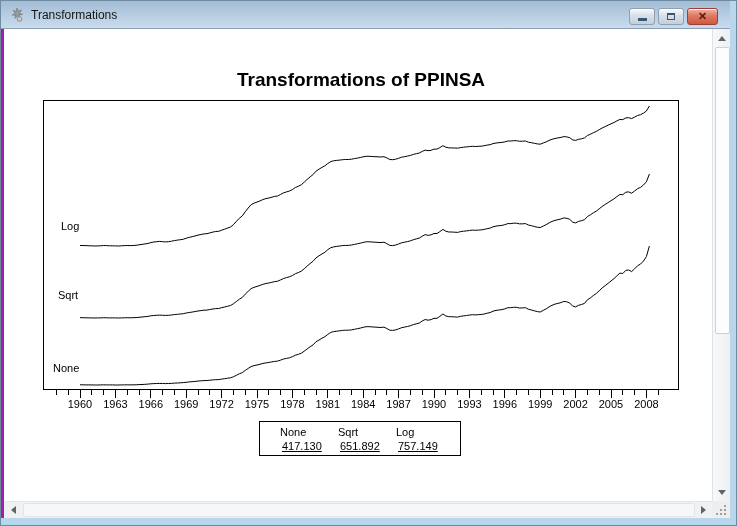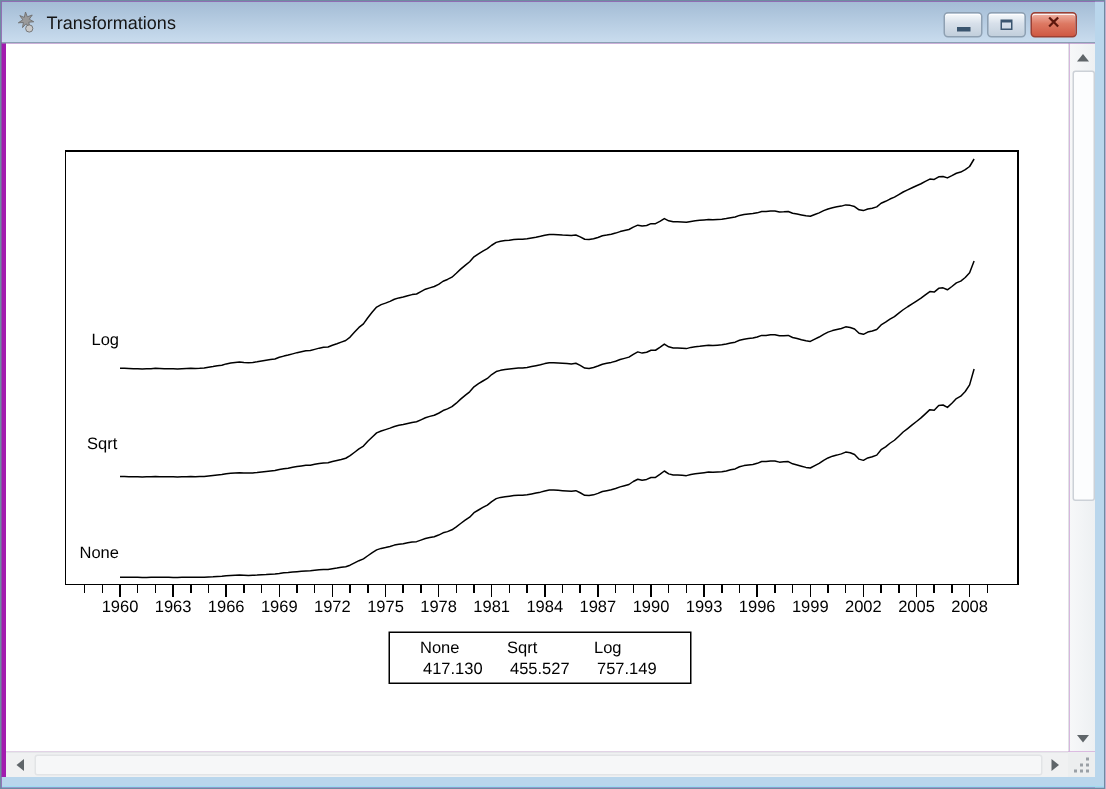--- a/index.html
+++ b/index.html
@@ -23,21 +23,21 @@
   .glyph-max{width:8px;height:7px;box-sizing:border-box;border:1px solid #3a556f;border-top-width:2px;background:transparent;}
   .glyph-x{font-size:11px;font-weight:bold;color:#5d170d;line-height:1;transform:translateY(-0.5px);}
   
   .content{position:absolute;left:3px;top:28px;width:708px;height:472px;background:#ffffff;}
   .chart-title{position:absolute;left:39px;top:40px;width:636px;text-align:center;
     font-size:19px;font-weight:bold;color:#000;}
   #chart-svg{position:absolute;left:39px;top:71px;}
   .legend{position:absolute;left:255px;top:392px;width:202px;height:35px;box-sizing:border-box;
     border:1px solid #000;background:#fff;display:flex;padding:3px 0 0 20px;}
   .lcol{width:58px;font-size:11px;color:#000;line-height:14px;}
-  .lcol .lval{margin-left:2px;}
+  .lcol .lval{margin-left:2px;text-decoration:underline;}
   
   .vscroll{position:absolute;left:711px;top:28px;width:18px;height:472px;
     background:linear-gradient(90deg,#f7f8f9,#edf0f2);border-left:1px solid #e0e3e6;box-sizing:border-box;}
   .vthumb{position:absolute;left:2px;top:18px;width:13px;height:285px;background:#fcfdfe;
     border:1px solid #ccd1d7;border-radius:2px;}
   .sbtn{position:absolute;display:flex;align-items:center;justify-content:center;}
   .v-up{left:0;top:0;width:18px;height:18px;}
   .v-down{left:0;bottom:0;width:18px;height:18px;}
   .hscroll{position:absolute;left:3px;top:500px;width:708px;height:17px;background:#f0f1f2;border-top:1px solid #e4e6e8;box-sizing:border-box;}
   .h-left{left:0;top:0;width:18px;height:16px;}
@@ -75,20 +75,21 @@
       <div class="wbtn max">
           <span class="glyph-max"></span>
         </div>
       <div class="wbtn close">
           <span class="glyph-x">✕</span>
         </div>
     </div>
   </div>
 
   <div class="content">
+    <div class="chart-title">Transformations of PPINSA</div>
     <svg id="chart-svg" width="660" height="335" viewBox="0 0 660 335">
         <rect x="0.5" y="0.5" width="635" height="289" fill="none" stroke="#000000" shape-rendering="crispEdges"></rect>
         <line x1="13.399999999999999" y1="290" x2="13.399999999999999" y2="295" stroke="#000000" shape-rendering="crispEdges"></line>
         <line x1="25.2" y1="290" x2="25.2" y2="295" stroke="#000000" shape-rendering="crispEdges"></line>
         <line x1="37" y1="290" x2="37" y2="298" stroke="#000000" shape-rendering="crispEdges"></line>
         <text x="37" y="308" text-anchor="middle" font-family="&quot;Liberation Sans&quot;, sans-serif" font-size="11" fill="#000">1960</text>
         <line x1="48.8" y1="290" x2="48.8" y2="295" stroke="#000000" shape-rendering="crispEdges"></line>
         <line x1="60.6" y1="290" x2="60.6" y2="295" stroke="#000000" shape-rendering="crispEdges"></line>
         <line x1="72.4" y1="290" x2="72.4" y2="298" stroke="#000000" shape-rendering="crispEdges"></line>
         <text x="72.4" y="308" text-anchor="middle" font-family="&quot;Liberation Sans&quot;, sans-serif" font-size="11" fill="#000">1963</text>
@@ -160,21 +161,21 @@
         <polyline points="37.0,284.8 40.0,284.8 42.9,284.9 45.9,284.9 48.8,284.9 51.8,285.0 54.7,285.0 57.7,284.9 60.6,284.8 63.5,284.9 66.5,284.9 69.5,284.9 72.4,285.0 75.3,285.0 78.3,284.9 81.3,284.9 84.2,284.8 87.2,284.9 90.1,284.8 93.1,284.8 96.0,284.6 99.0,284.5 101.9,284.3 104.9,284.1 107.8,283.8 110.8,283.6 113.7,283.5 116.7,283.4 119.6,283.5 122.6,283.6 125.5,283.5 128.4,283.4 131.4,283.1 134.4,283.0 137.3,282.8 140.3,282.6 143.2,282.3 146.2,281.9 149.1,281.7 152.1,281.4 155.0,281.1 157.9,280.8 160.9,280.6 163.9,280.5 166.8,280.2 169.8,279.9 172.7,279.7 175.7,279.6 178.6,279.1 181.6,278.7 184.5,278.2 187.5,277.8 190.4,276.8 193.4,275.3 196.3,273.8 199.3,272.6 202.2,270.5 205.2,268.4 208.1,266.6 211.1,265.6 214.0,265.0 217.0,264.3 219.9,263.4 222.9,262.9 225.8,262.5 228.8,261.9 231.7,261.4 234.7,261.1 237.6,260.1 240.6,259.0 243.5,258.4 246.5,257.8 249.4,256.7 252.4,255.2 255.3,254.4 258.3,253.2 261.2,251.2 264.1,249.0 267.1,246.8 270.1,244.8 273.0,241.8 276.0,240.0 278.9,238.3 281.9,236.7 284.8,234.4 287.8,232.4 290.7,231.6 293.7,231.2 296.6,230.8 299.6,230.4 302.5,230.2 305.4,230.2 308.4,229.9 311.4,229.3 314.3,228.7 317.3,228.1 320.2,227.3 323.2,226.7 326.1,226.7 329.1,226.9 332.0,227.1 335.0,227.3 337.9,227.5 340.9,227.1 343.8,228.5 346.8,230.2 349.7,230.4 352.7,229.9 355.6,228.9 358.6,227.7 361.5,227.1 364.5,226.5 367.4,225.7 370.4,224.6 373.3,223.8 376.3,223.0 379.2,221.0 382.2,219.5 385.1,220.2 388.1,219.6 391.0,218.3 394.0,218.3 396.9,216.3 399.9,214.0 402.8,215.9 405.8,216.7 408.7,216.7 411.7,216.9 414.6,217.1 417.6,216.3 420.5,215.9 423.5,215.5 426.4,215.1 429.4,214.7 432.3,214.9 435.3,214.7 438.2,214.5 441.2,214.0 444.1,213.2 447.1,212.6 450.0,211.2 453.0,210.4 455.9,210.0 458.9,209.6 461.8,208.9 464.8,207.7 467.7,207.7 470.7,207.3 473.6,207.3 476.6,208.1 479.5,207.9 482.5,207.7 485.4,209.2 488.4,210.0 491.3,210.8 494.3,211.6 497.2,212.0 500.2,210.4 503.1,208.9 506.1,206.9 509.0,205.3 512.0,204.1 514.9,203.4 517.9,202.6 520.8,201.4 523.8,201.8 526.7,203.0 529.7,206.1 532.6,206.9 535.5,205.3 538.5,204.5 541.5,203.4 544.4,199.8 547.4,197.9 550.3,195.5 553.3,193.5 556.2,190.8 559.1,188.0 562.1,185.7 565.1,183.3 568.0,181.0 571.0,178.6 573.9,175.9 576.9,173.1 579.8,173.5 582.8,170.4 585.7,170.0 588.6,171.6 591.6,168.8 594.6,165.7 597.5,164.1 600.5,161.0 603.4,156.6 606.4,146.0" fill="none" stroke="#000000" stroke-width="1" stroke-linejoin="round"></polyline>
         <text x="10" y="272" font-family="&quot;Liberation Sans&quot;, sans-serif" font-size="11" fill="#000">None</text>
       </svg>
     <div class="legend">
       <div class="lcol">
         <div>None</div>
         <div class="lval">417.130</div>
       </div>
       <div class="lcol">
         <div>Sqrt</div>
-        <div class="lval">455.527</div>
+        <div class="lval">651.892</div>
       </div>
       <div class="lcol">
         <div>Log</div>
         <div class="lval">757.149</div>
       </div>
     </div>
   </div>
 
   <div class="vscroll">
     <div class="sbtn v-up">

